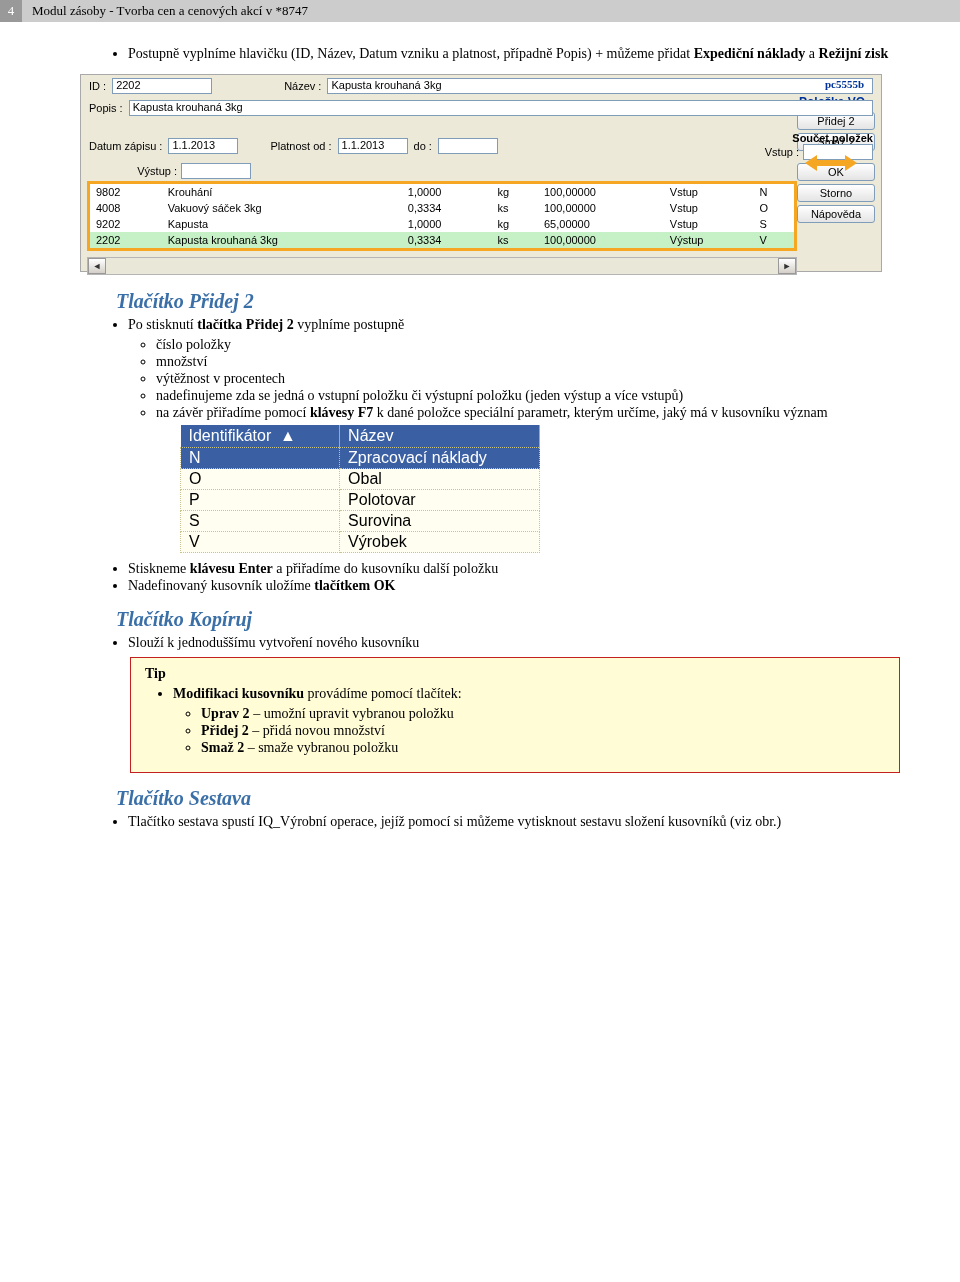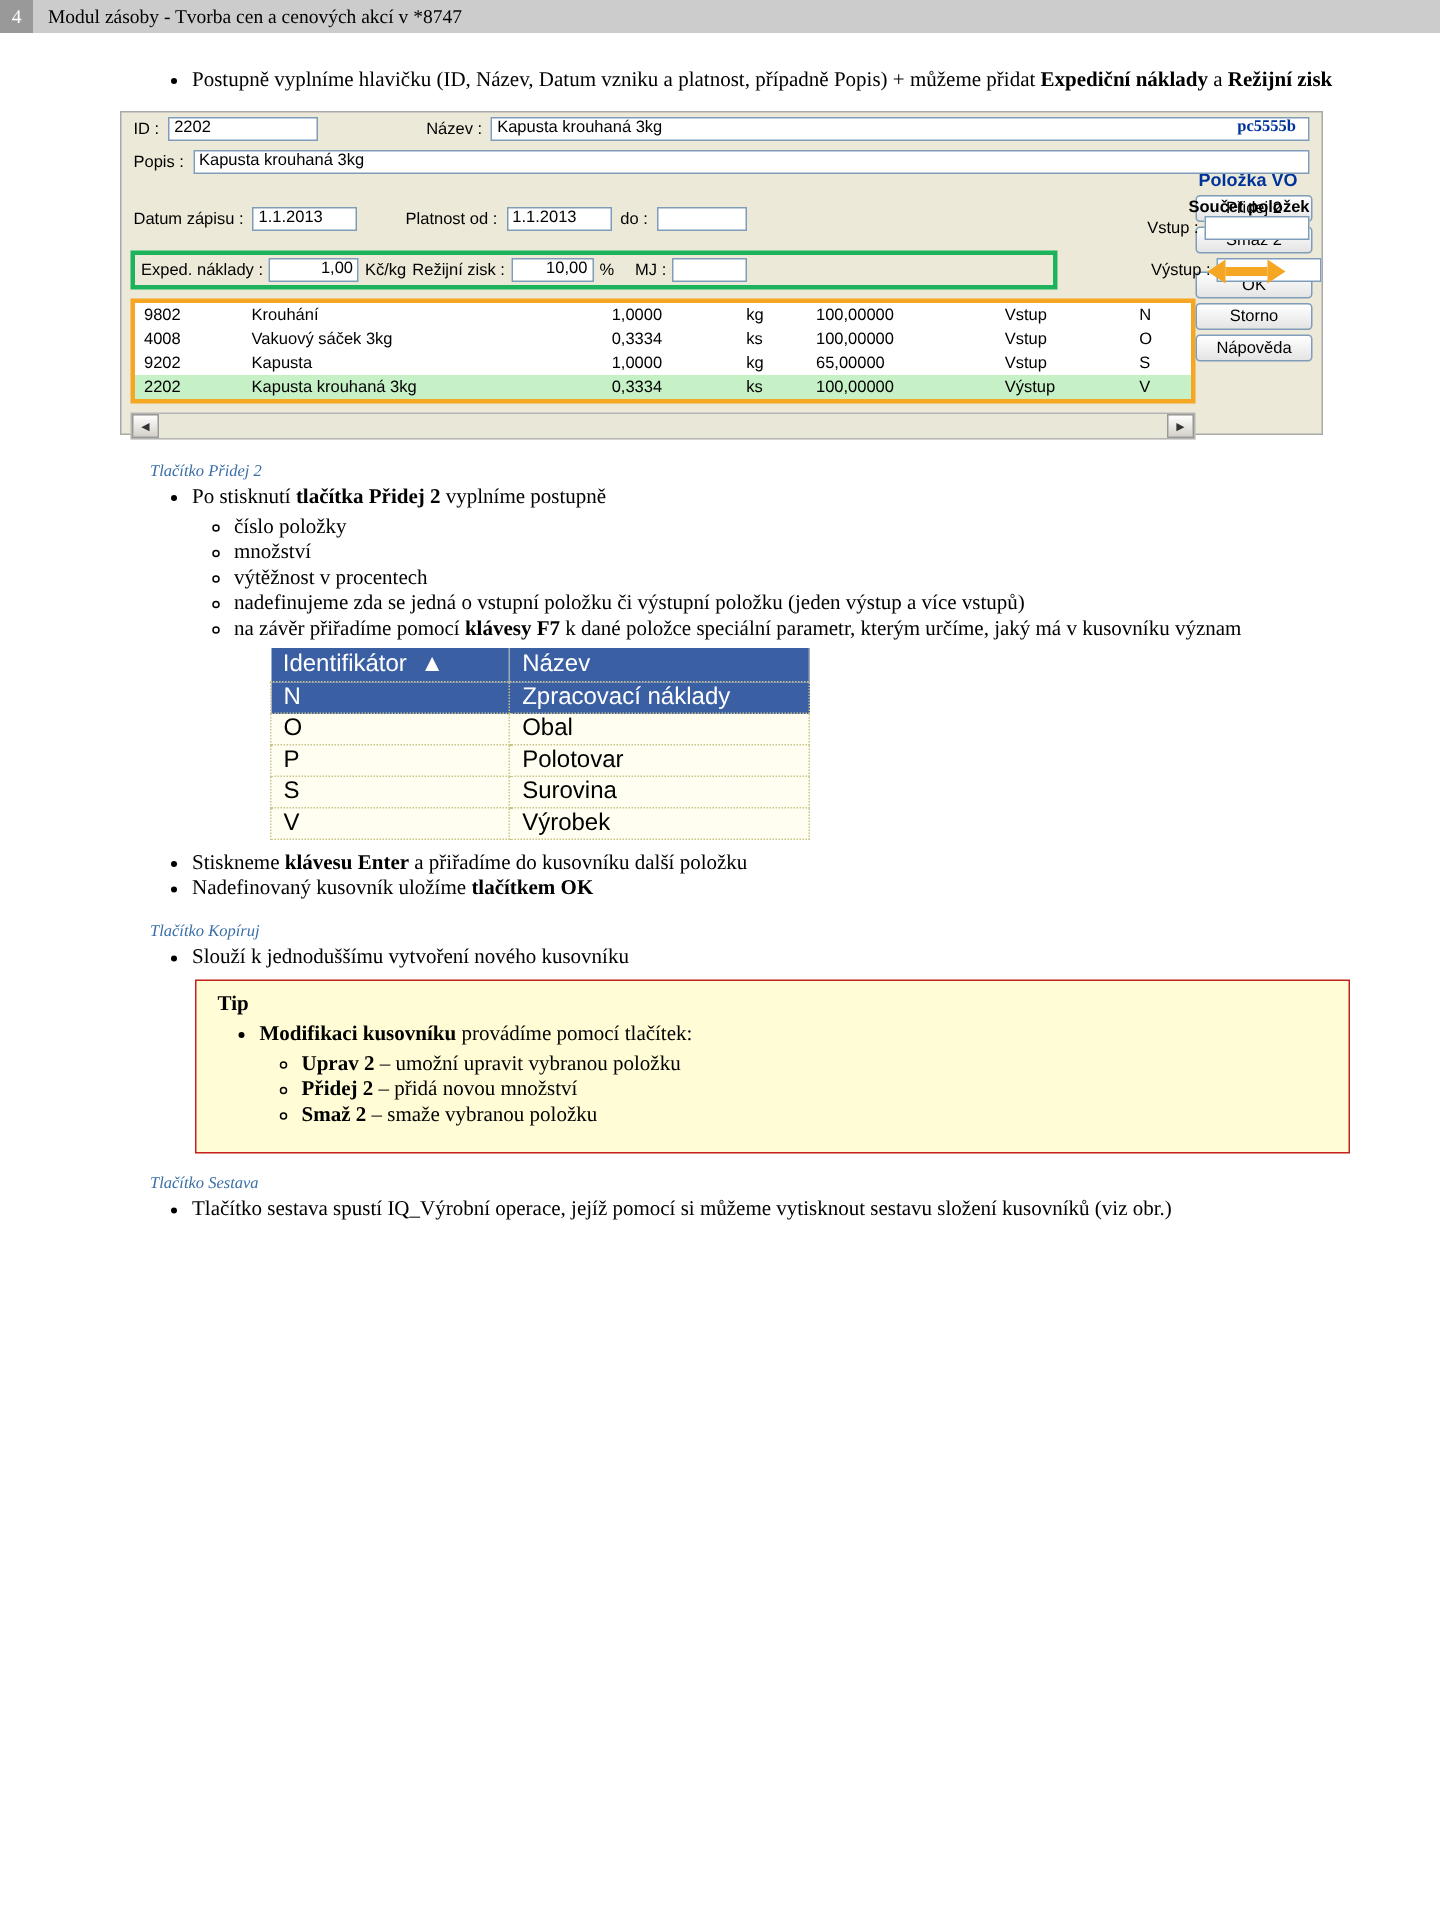--- a/index.html
+++ b/index.html
@@ -31,23 +31,23 @@
   .content {
     padding: 20px 60px 30px 100px;
   }
   ul { margin: 4px 0; padding-left: 28px; }
   ul.disc { list-style: disc; }
   ul.circ { list-style: circle; }
   li { margin: 1px 0; }
   .h2 {
     color: #3a6fa7;
     font-style: italic;
-    font-weight: normal;
-    font-size: 11px;
-    margin: 14px 0 2px 0;
+    font-weight: bold;
+    font-size: 20px;
+    margin: 14px 0 2px 16px;
   }
   .tip-box {
     border: 1px solid #c42020;
     background: #fffcd6;
     padding: 8px 14px 12px 14px;
     margin: 6px 0 10px 30px;
   }
   
   .app {
     font-family: Tahoma, Verdana, sans-serif;
@@ -201,31 +201,20 @@
       <div>
         <div class="fieldset-label">Součet položek</div>
         <div style="display:flex;gap:4px;align-items:center">
           <label>Vstup :</label>
           <span class="ipt" style="width:70px"></span>
         </div>
       </div>
     </div>
 
     <div style="display:flex;align-items:center">
-      <div class="green-box" style="flex:1">
-        <label>Exped. náklady :</label>
-        <span class="ipt" style="width:60px;text-align:right">1,00</span>
-        <label>Kč/kg</label>
-        <label>Režijní zisk :</label>
-        <span class="ipt" style="width:55px;text-align:right">10,00</span>
-        <label>%</label>
-        <div style="width:6px"></div>
-        <label>MJ :</label>
-        <span class="ipt" style="width:50px"></span>
-      </div>
       <div style="width:170px;padding-right:0">
         <div style="display:flex;gap:4px;align-items:center;justify-content:flex-end">
           <label>Výstup :</label>
           <span class="ipt" style="width:70px"></span>
         </div>
       </div>
     </div>
 
     <div class="orange-box grid-body">
       <table>

